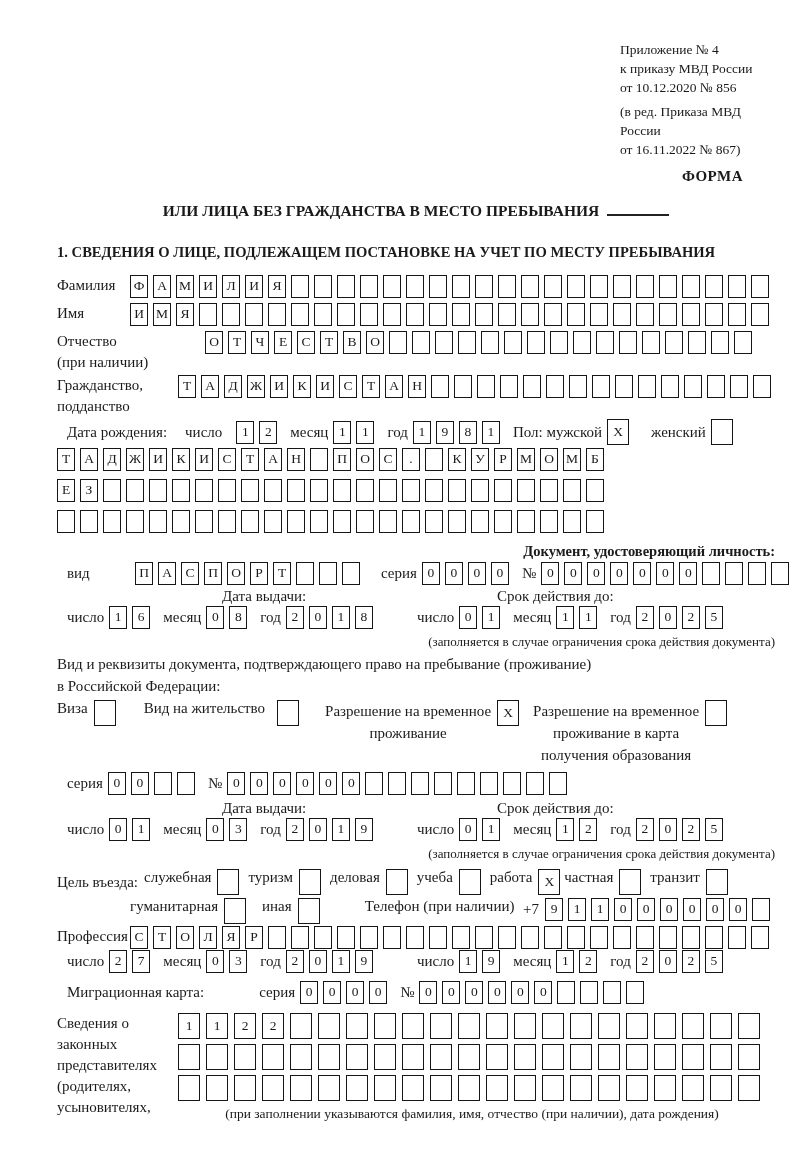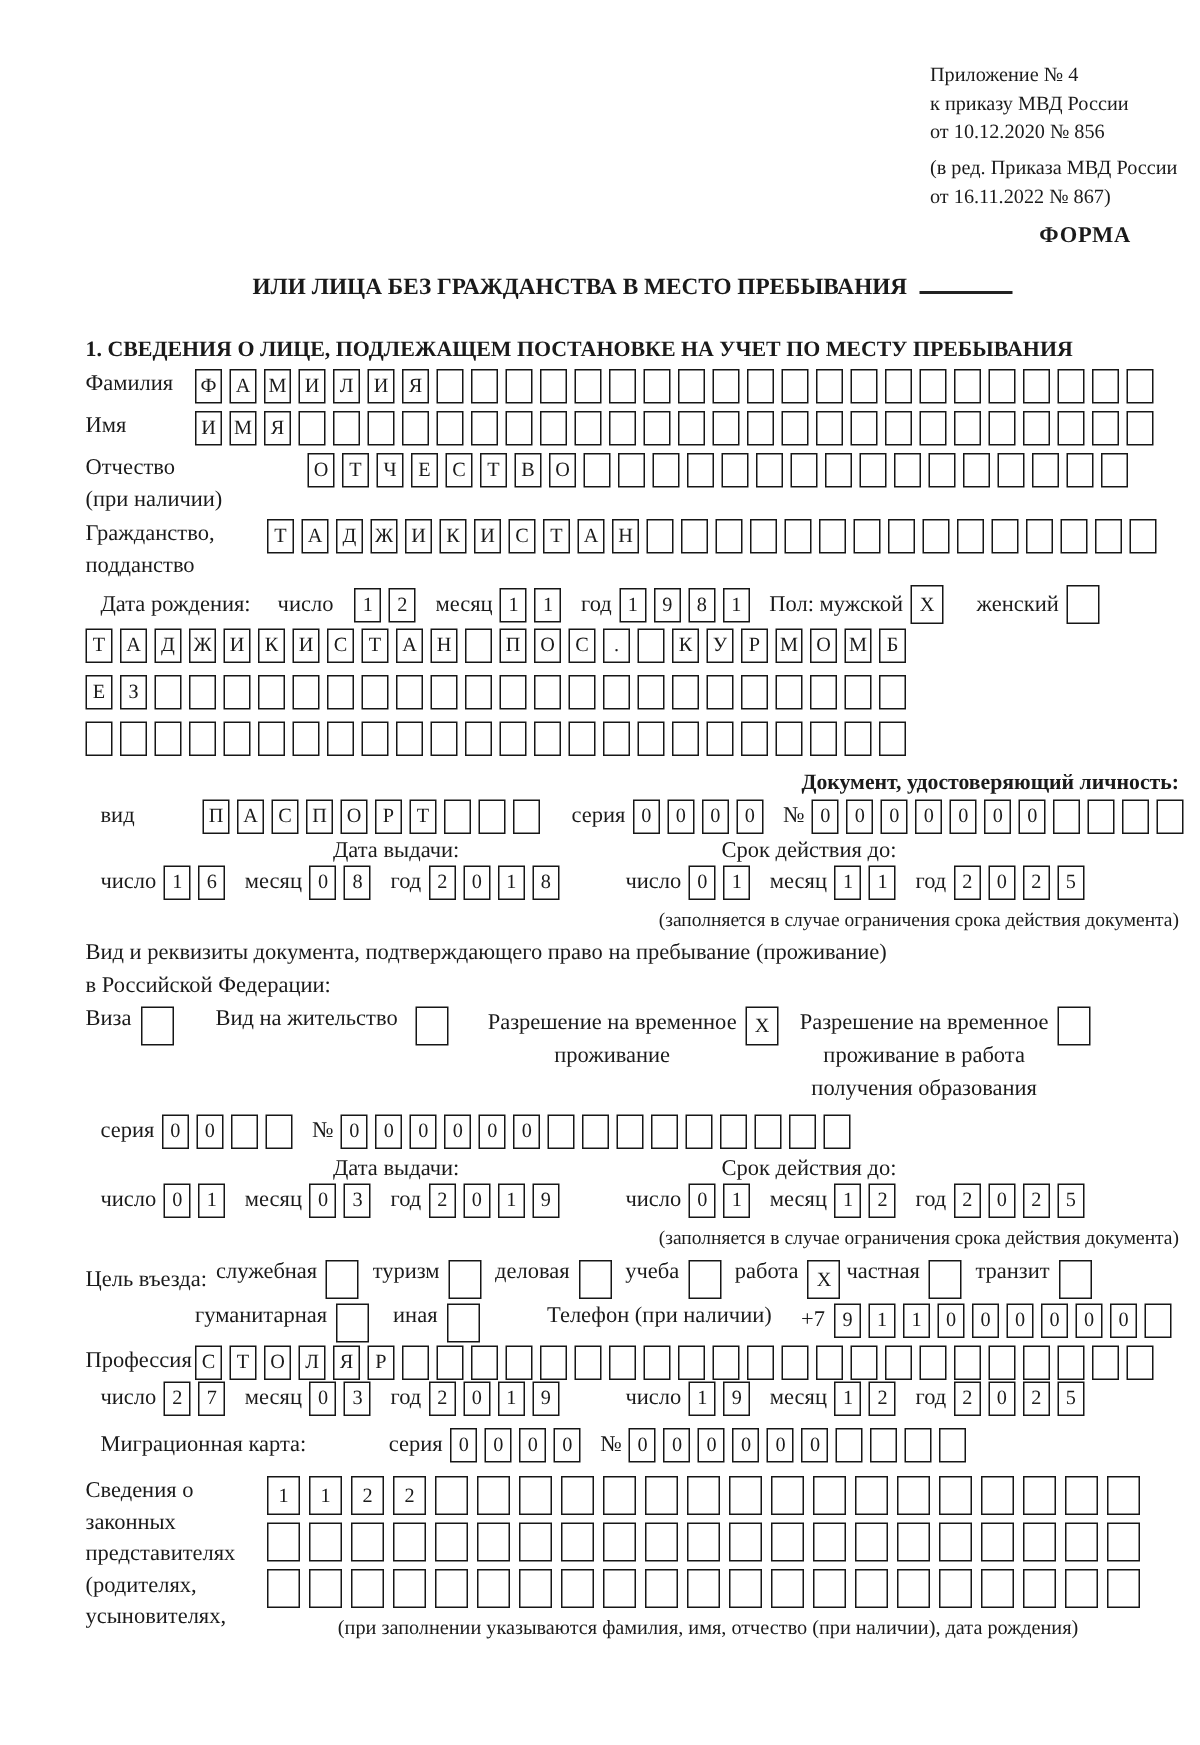--- a/index.html
+++ b/index.html
@@ -1,19 +1,19 @@
 <!DOCTYPE html>
 <html><head>
 <meta charset="utf-8">
 <style>
   * { margin:0; padding:0; box-sizing:border-box; }
   html,body { width:800px; }
   body { height:1163px; background:#ffffff; color:#1a1a1a;
          font-family:"Liberation Serif","DejaVu Serif",serif; overflow:hidden; }
-  .page { position:relative; width:800px; height:1163px; padding:40px 14px 0 57px; font-size:15px; }
+  .page { position:relative; width:800px; height:1163px; padding:40px 25px 0 57px; font-size:15px; }
 
   
   .hdr { margin-left:563px; font-size:13.5px; line-height:19px; }
   .hdr .g2 { margin-top:5px; }
   .forma { margin-top:9px; padding-right:32px; text-align:right; font-weight:700; font-size:15px; letter-spacing:.5px; }
   .title { margin-top:14px; text-align:center; font-weight:700; font-size:15.5px; line-height:24px; }
   .blank { display:inline-block; width:62px; height:4px; border-bottom:2px solid #222; margin-left:8px; }
   .sec   { margin-top:21px; font-weight:700; font-size:14.6px; }
 
   
@@ -21,34 +21,34 @@
   .cbox  { display:inline-block; flex:none; width:18px; height:23px; border:1.5px solid #161616;
            margin-right:5px; text-align:center; line-height:20px; font-size:13.5px; background:#fff; }
   .chk .cbox  { width:22px; height:26px; line-height:23px; margin-right:0; }
   .wide .cbox { width:22px; height:26px; line-height:23px; margin-right:6px; }
 
   
   .frow { display:flex; align-items:flex-start; }
   .lblcol { flex:none; line-height:21px; }
   .w63{width:63px}.w73{width:73px}.w121{width:121px}.w148{width:148px}
   .m2{margin-top:2px}.m3{margin-top:3px}.m4{margin-top:4px}.m5{margin-top:5px}.m6{margin-top:6px}
-  .m7{margin-top:7px}.m9{margin-top:9px}.m14{margin-top:4px}
+  .m7{margin-top:7px}.m9{margin-top:9px}.m14{margin-top:14px}
 
   .mrrows > .boxes { display:flex; margin-bottom:8px; }
   .reprows > .boxes { display:flex; margin-bottom:5px; }
 
   
   .dpair { position:relative; height:26px; margin-top:1px; }
   .dg { display:flex; align-items:center; white-space:nowrap;margin-left:10px; }
   .dg .t { margin-right:5px; }
   .dg .boxes { margin-right:8px; }
   .dg.right { position:absolute; left:350px; top:0; }
   .dheads { position:relative; height:17px; }
   .dheads .h1 { position:absolute; left:165px; }
-  .dheads .h2 { position:absolute; left:424px; }
+  .dheads .h2 { position:absolute; left:440px; }
   .note { font-size:13px; text-align:right; }
   .note-c { font-size:13.5px; text-align:center; }
 
   
   .optrow { display:flex; align-items:flex-start; }
   .opt { display:inline-flex; align-items:flex-start; gap:6px; white-space:nowrap; }
   .optlines { display:inline-block; text-align:center; line-height:22px; }
   .ol { display:block; }
 
   .cheading { margin-top:2px; text-align:right; font-weight:700; font-size:14.5px; line-height:16px; }
@@ -429,21 +429,21 @@
         <span class="ol">Разрешение на временное</span>
         <span class="ol">проживание</span>
       </span>
       <span class="boxes chk">
           <span class="cbox">X</span>
         </span>
     </span>
     <span class="opt" style="margin-left:14px">
       <span class="optlines">
         <span class="ol">Разрешение на временное</span>
-        <span class="ol">проживание в работа</span>
+        <span class="ol">проживание в карта</span>
         <span class="ol">получения образования</span>
       </span>
       <span class="boxes chk">
           <span class="cbox"></span>
         </span>
     </span>
   </div>
 
   <div class="dg m6">
     <span class="t">серия</span>

